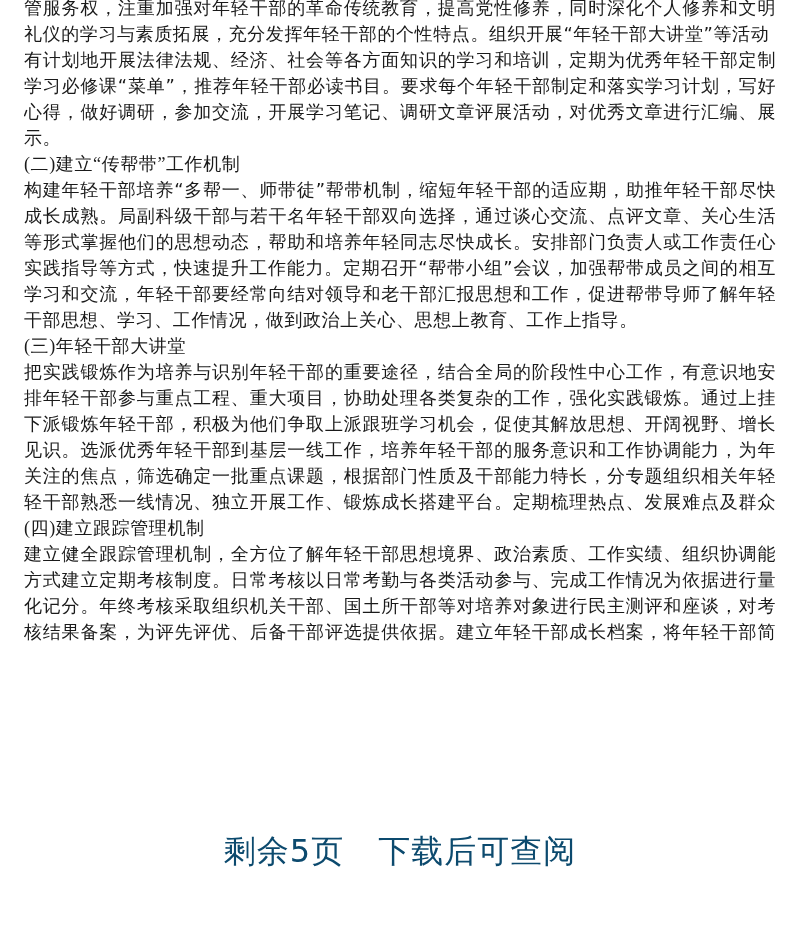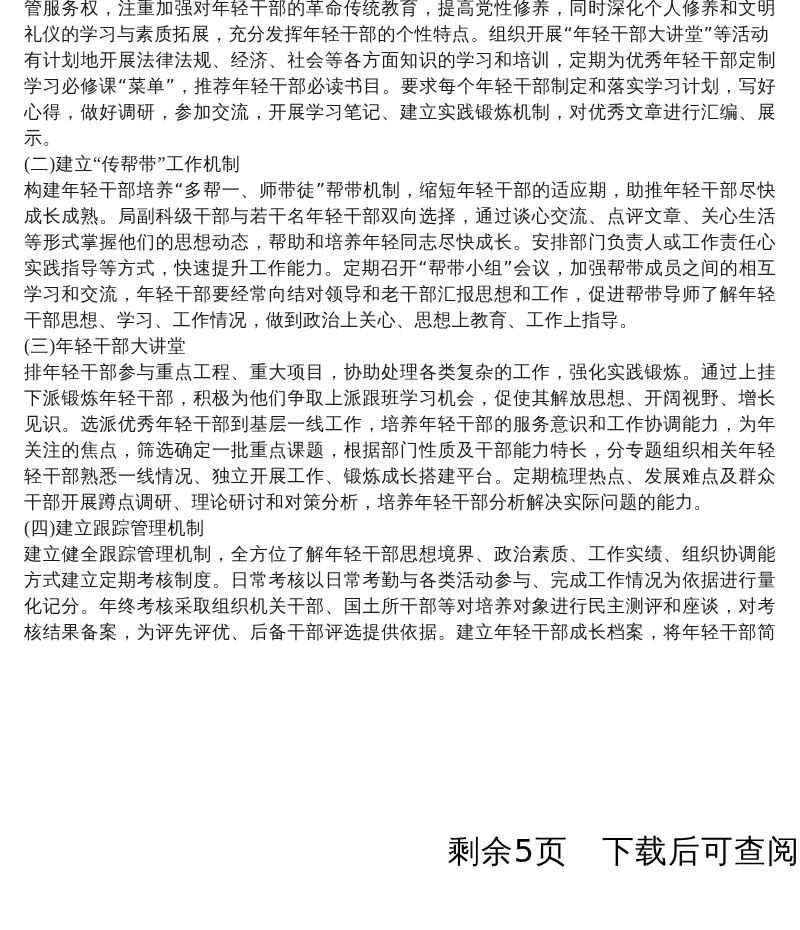--- a/index.html
+++ b/index.html
@@ -3,52 +3,52 @@
 <meta charset="utf-8">
 <style>
   html, body { margin: 0; padding: 0; background: #ffffff; }
   body { width: 800px; height: 930px; position: relative; overflow: hidden;
          font-family: "DejaVu Sans", "Liberation Sans", sans-serif; color: #1a1a1a; }
   .doc { position: absolute; left: 24px; top: -5px; width: 752px; }
   .line { height: 26px; line-height: 26px; font-size: 18px; white-space: nowrap;
           overflow: hidden; text-align: justify; text-align-last: justify; letter-spacing: 0.6px; }
   .line.last { text-align-last: left; }
   .heading { text-align-last: left; font-family: Liberation Serif, serif; }
-  .more { position: absolute; left: 0; width: 800px; top: 830px; text-align: right;
-          font-size: 32px; color: #000000; letter-spacing: 1px; }
+  .more { position: absolute; left: 0; width: 800px; top: 830px; text-align: center;
+          font-size: 32px; color: #0c4a6e; letter-spacing: 1px; }
   .more span + span { margin-left: 34px; }
   .wm { position: absolute; font-size: 40px; color: rgba(0,0,0,0.035); transform: rotate(-45deg);
         pointer-events: none; white-space: nowrap; }
 </style>
 </head>
 <body>
 
 <div class="wm" style="left:180px;top:250px;"> </div>
 
 <div class="doc" id="doc">
     <div class="line">管服务权，注重加强对年轻干部的革命传统教育，提高党性修养，同时深化个人修养和文明</div>
     <div class="line">礼仪的学习与素质拓展，充分发挥年轻干部的个性特点。组织开展“年轻干部大讲堂”等活动，</div>
     <div class="line">有计划地开展法律法规、经济、社会等各方面知识的学习和培训，定期为优秀年轻干部定制</div>
     <div class="line">学习必修课“菜单”，推荐年轻干部必读书目。要求每个年轻干部制定和落实学习计划，写好</div>
-    <div class="line">心得，做好调研，参加交流，开展学习笔记、建立实践锻炼机制，对优秀文章进行汇编、展</div>
+    <div class="line">心得，做好调研，参加交流，开展学习笔记、调研文章评展活动，对优秀文章进行汇编、展</div>
     <div class="line last">示。</div>
     <div class="line heading">(二)建立“传帮带”工作机制</div>
     <div class="line">构建年轻干部培养“多帮一、师带徒”帮带机制，缩短年轻干部的适应期，助推年轻干部尽快</div>
     <div class="line">成长成熟。局副科级干部与若干名年轻干部双向选择，通过谈心交流、点评文章、关心生活</div>
     <div class="line">等形式掌握他们的思想动态，帮助和培养年轻同志尽快成长。安排部门负责人或工作责任心</div>
     <div class="line">实践指导等方式，快速提升工作能力。定期召开“帮带小组”会议，加强帮带成员之间的相互</div>
     <div class="line">学习和交流，年轻干部要经常向结对领导和老干部汇报思想和工作，促进帮带导师了解年轻</div>
     <div class="line last">干部思想、学习、工作情况，做到政治上关心、思想上教育、工作上指导。</div>
     <div class="line heading">(三)年轻干部大讲堂</div>
+    <div class="line">把实践锻炼作为培养与识别年轻干部的重要途径，结合全局的阶段性中心工作，有意识地安</div>
     <div class="line">排年轻干部参与重点工程、重大项目，协助处理各类复杂的工作，强化实践锻炼。通过上挂</div>
     <div class="line">下派锻炼年轻干部，积极为他们争取上派跟班学习机会，促使其解放思想、开阔视野、增长</div>
     <div class="line">见识。选派优秀年轻干部到基层一线工作，培养年轻干部的服务意识和工作协调能力，为年</div>
     <div class="line">关注的焦点，筛选确定一批重点课题，根据部门性质及干部能力特长，分专题组织相关年轻</div>
     <div class="line">轻干部熟悉一线情况、独立开展工作、锻炼成长搭建平台。定期梳理热点、发展难点及群众</div>
-    <div class="line last">干部开展蹲点调研、理论研讨和对策分析，培养年轻干部分析解决实际问题的能力。</div>
     <div class="line heading">(四)建立跟踪管理机制</div>
     <div class="line">建立健全跟踪管理机制，全方位了解年轻干部思想境界、政治素质、工作实绩、组织协调能</div>
     <div class="line">方式建立定期考核制度。日常考核以日常考勤与各类活动参与、完成工作情况为依据进行量</div>
     <div class="line">化记分。年终考核采取组织机关干部、国土所干部等对培养对象进行民主测评和座谈，对考</div>
     <div class="line">核结果备案，为评先评优、后备干部评选提供依据。建立年轻干部成长档案，将年轻干部简</div>
   </div>
 
 <div class="more">
   <span>剩余5页</span><span>下载后可查阅</span>
 </div>

